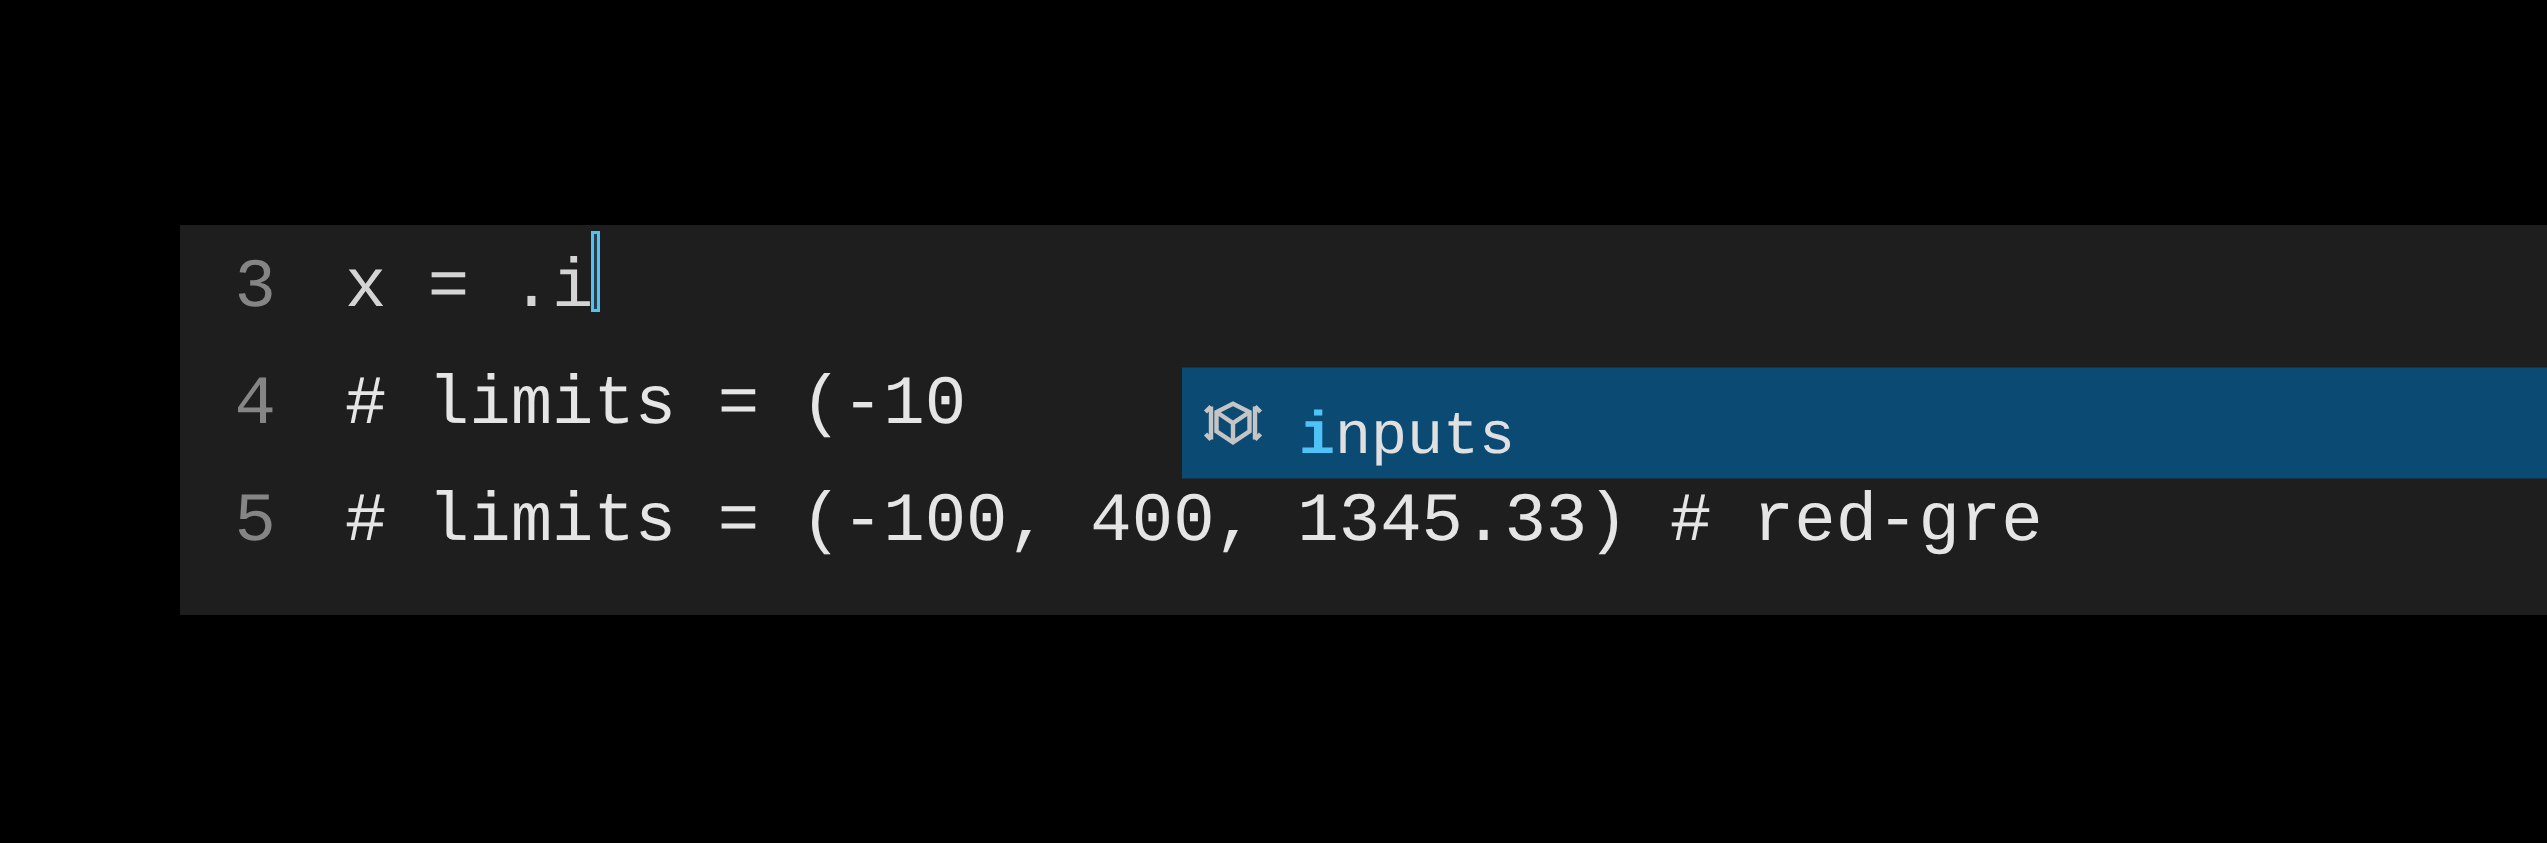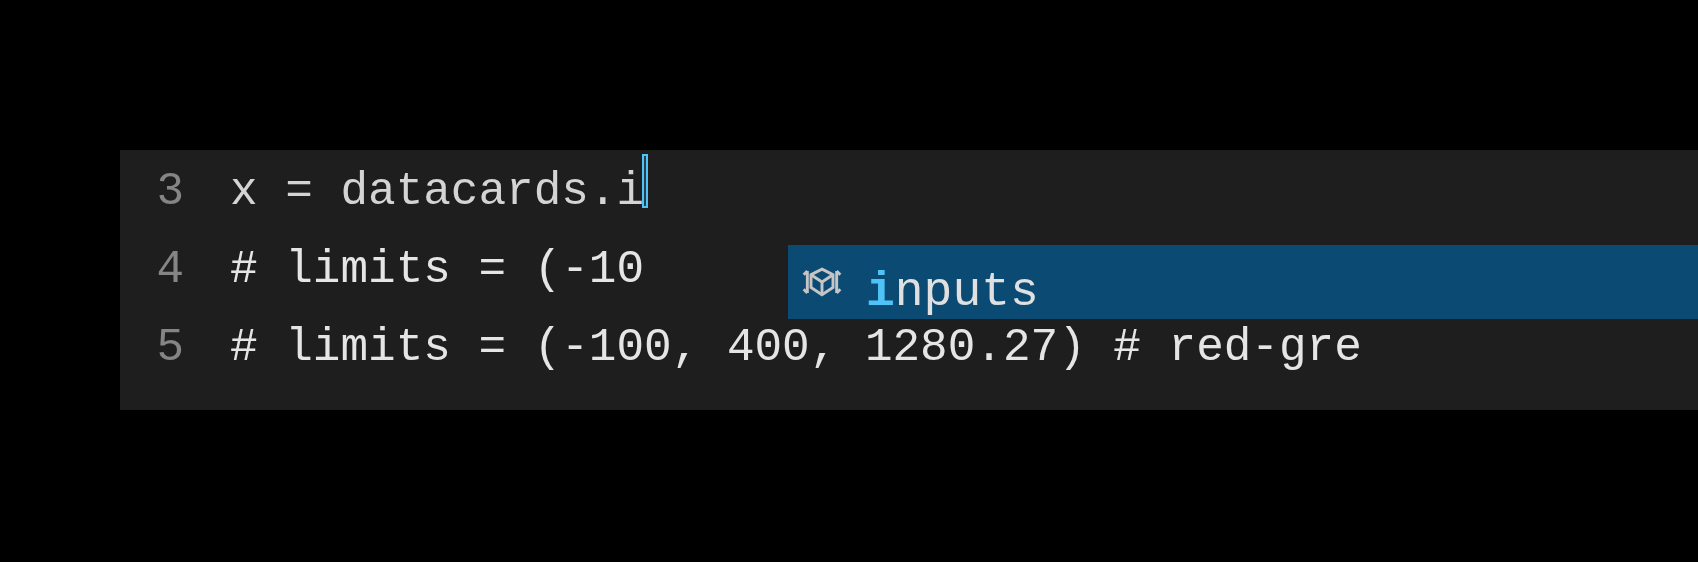--- a/index.html
+++ b/index.html
@@ -68,46 +68,46 @@
       width: 910px;
     }
     .ac-icon {
       color: #c5c5c5;
       font-size: 38px;
       margin-right: 22px;
       display: flex;
       align-items: center;
     }
     .ac-label {
-      font-size: 48px;
+      font-size: 40px;
       color: #e0e0e0;
       margin-top: 20px;
     }
     .ac-label .hl { color: #4fc3f7; font-weight: 600; }
   </style>
 </head>
 <body>
 
 <div class="editor-panel">
   <div class="line">
     <div class="gutter">3</div>
     <div class="code">
-      <span class="c-var">x </span><span class="c-op">= </span><span class="c-var">datacards</span><span class="c-op">.</span><span class="c-var">i</span><span class="cursor"></span>
+      <span class="c-var">x </span><span class="c-op">= </span><span class="c-op">.</span><span class="c-var">i</span><span class="cursor"></span>
     </div>
   </div>
   <div class="line">
     <div class="gutter">4</div>
     <div class="code">
       <span class="c-comment"># limits = (-10</span>
     </div>
   </div>
   <div class="line">
     <div class="gutter">5</div>
     <div class="code">
-      <span class="c-comment"># limits = (-100, 400, 1280.27) # red-gre</span>
+      <span class="c-comment"># limits = (-100, 400, 1345.33) # red-gre</span>
     </div>
   </div>
 </div>
 
 <div class="autocomplete">
   <span class="ac-icon">
     <svg width="44" height="44" viewBox="0 0 24 24" fill="none" stroke="#c5c5c5" stroke-width="1.6">
       <path d="M4 6 L4 18"></path>
       <path d="M20 6 L20 18"></path>
       <path d="M4 6 L2 8"></path>

